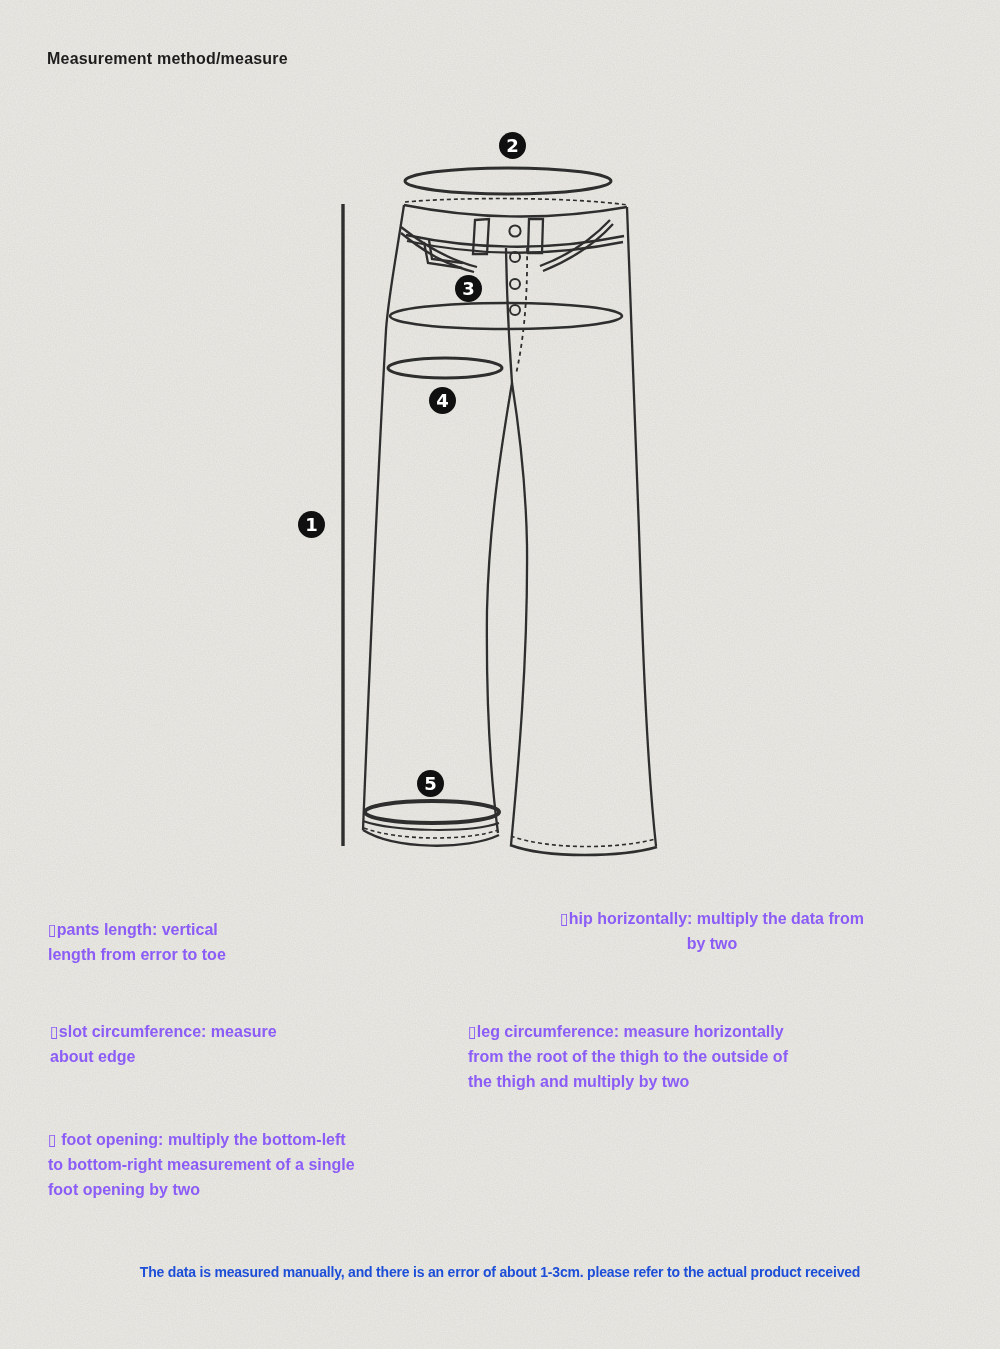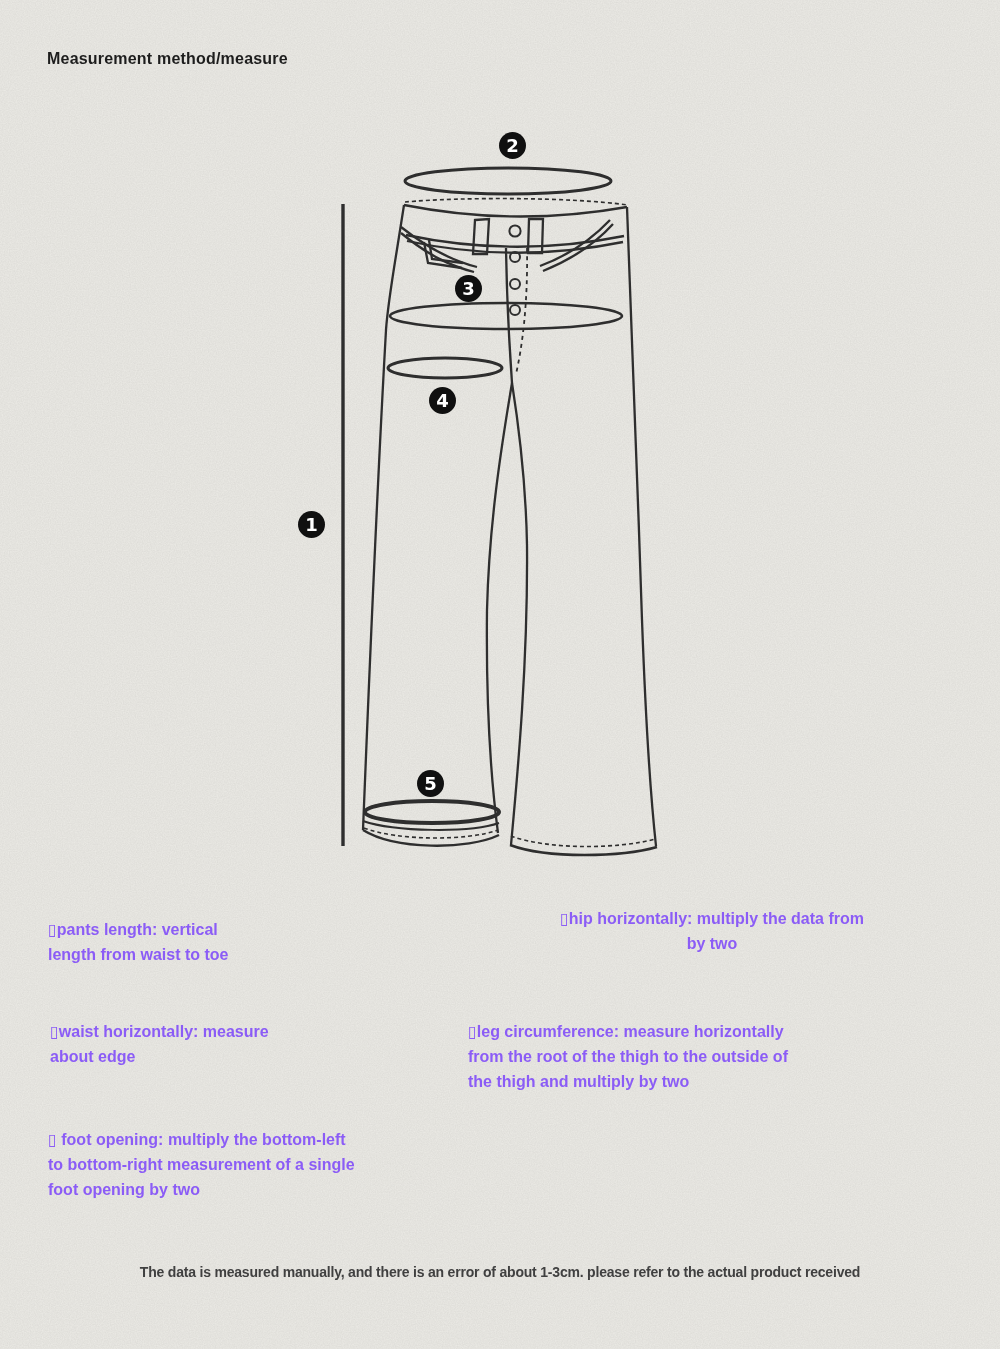--- a/index.html
+++ b/index.html
@@ -22,21 +22,21 @@
     font-size:18px;font-weight:700;line-height:27px;text-align:center;
     font-family:"DejaVu Sans","Liberation Sans",sans-serif;
   }
   .desc{
     position:absolute;font-size:16px;font-weight:700;line-height:25px;
     color:#8b5cf6;white-space:nowrap;
   }
   .desc.center{text-align:center;}
   .footnote{
     position:absolute;left:0;top:1264px;width:1000px;text-align:center;
-    font-size:14px;font-weight:700;color:#404040;letter-spacing:-0.2px;
+    font-size:14px;font-weight:700;color:#1d4ed8;letter-spacing:-0.2px;
   }
 </style>
 </head>
 <body>
 
 <div class="page">
 
   <svg class="texture" width="1000" height="1349" viewBox="0 0 1000 1349" aria-hidden="true">
     <defs>
       <filter id="paperNoise" x="0" y="0" width="100%" height="100%">
@@ -102,30 +102,30 @@
   </svg>
 
   <div class="marker" style="left:298px;top:511px;">1</div>
   <div class="marker" style="left:499px;top:132px;">2</div>
   <div class="marker" style="left:455px;top:275px;">3</div>
   <div class="marker" style="left:429px;top:387px;">4</div>
   <div class="marker" style="left:417px;top:770px;">5</div>
 
   <div class="desc" style="left:48px;top:917px;">
     <div>▯pants length: vertical</div>
-    <div>length from waist to toe</div>
+    <div>length from error to toe</div>
   </div>
 
   <div class="desc center" style="left:462px;top:906px;width:500px;">
     <div>▯hip horizontally: multiply the data from</div>
     <div>by two</div>
   </div>
 
   <div class="desc" style="left:50px;top:1019px;">
-    <div>▯waist horizontally: measure</div>
+    <div>▯slot circumference: measure</div>
     <div>about edge</div>
   </div>
 
   <div class="desc" style="left:48px;top:1127px;">
     <div>▯ foot opening: multiply the bottom-left</div>
     <div>to bottom-right measurement of a single</div>
     <div>foot opening by two</div>
   </div>
 
   <div class="desc" style="left:468px;top:1019px;">

